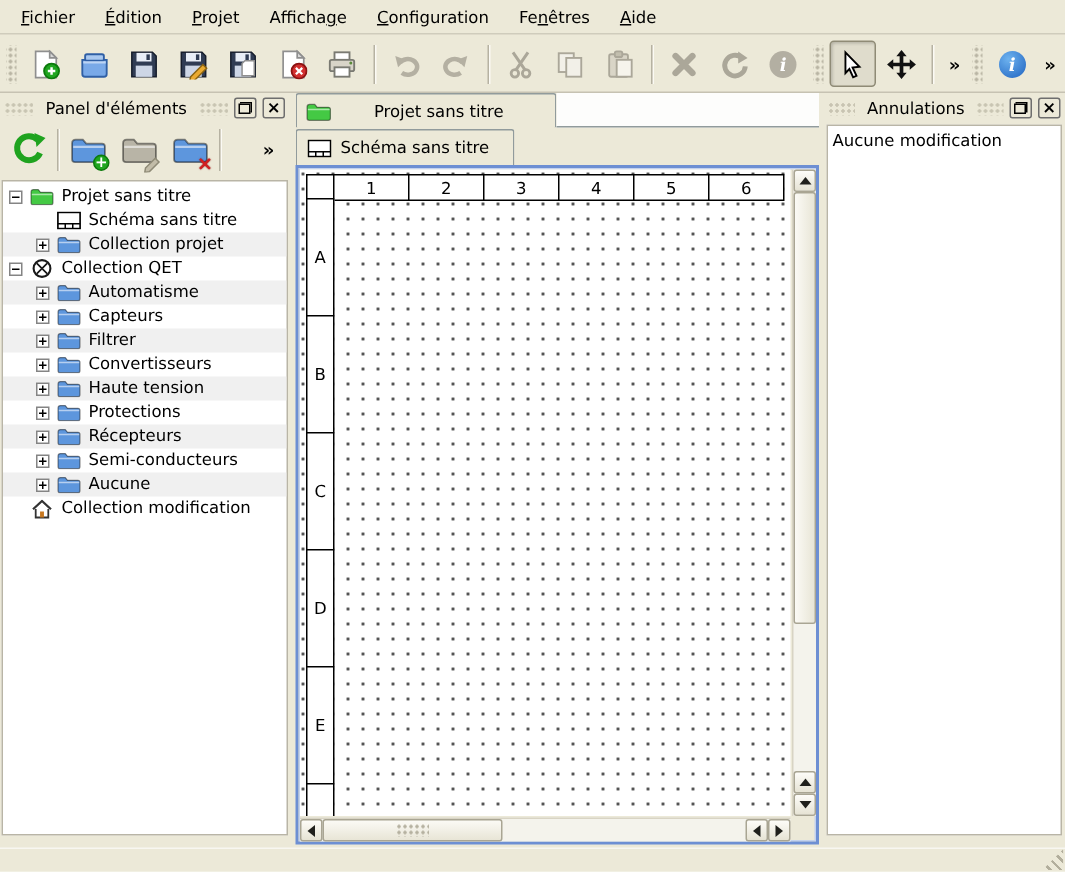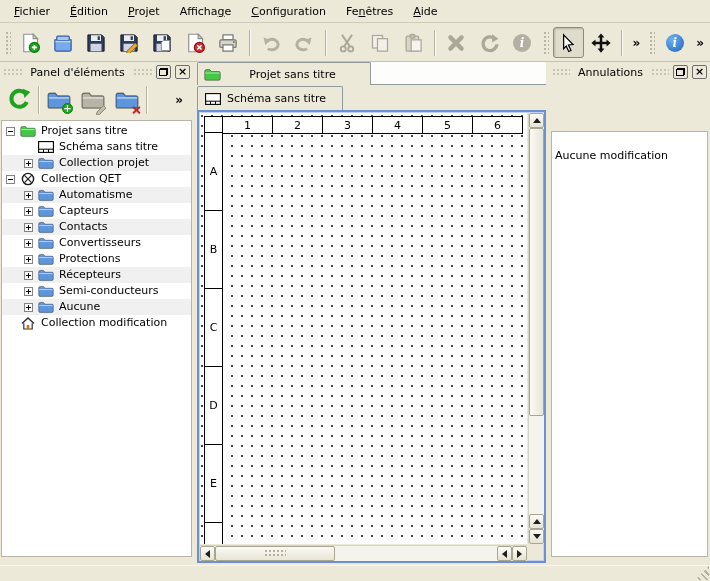--- a/index.html
+++ b/index.html
@@ -35,21 +35,21 @@
               font-weight:bold; font-style:italic; font-size:12px; }
   .i-gray { background:#b3afa2; }
   .i-blue { background:radial-gradient(circle at 35% 30%, #6db2ef, #1f63c0); }
 
   
   .main { position:absolute; top:62px; bottom:16px; left:0; right:0; display:flex; }
 
   
   .dock { display:flex; flex-direction:column; }
   .dock-left  { width:193px; }
-  .dock-right { width:161px;gap:48px; }
+  .dock-right { width:161px; }
   .dock-title { height:20px; display:flex; align-items:center; gap:4px; padding:0 3px;text-align:right; }
   .dock-title .dots { flex:1; height:9px;
       background-image:radial-gradient(circle, #c8c4b2 1px, transparent 1.3px);
       background-size:4px 4px; }
   .dock-title .ttl { padding:0 4px; white-space:nowrap; }
   .tbbtn { width:15px; height:14px; border:1px solid #6e6e6e; border-radius:2px;
            background:#ece9d8; display:flex; align-items:center; justify-content:center; }
   .glyph-restore { position:relative; width:9px; height:8px; }
   .glyph-restore::before { content:""; position:absolute; right:0; top:0; width:6px; height:5px;
                            border:1px solid #000; background:#ece9d8; }
@@ -141,21 +141,21 @@
            background-size:4px 4px; }
   .spacer { flex:1; }
   .arr { width:0; height:0; }
   .arr-up    { border-left:4px solid transparent; border-right:4px solid transparent; border-bottom:5px solid #20201c; }
   .arr-down  { border-left:4px solid transparent; border-right:4px solid transparent; border-top:5px solid #20201c; }
   .arr-left  { border-top:4px solid transparent; border-bottom:4px solid transparent; border-right:5px solid #20201c; }
   .arr-right { border-top:4px solid transparent; border-bottom:4px solid transparent; border-left:5px solid #20201c; }
 
   
   .undo-list { flex:1; margin:1px 2px 8px 2px; background:#fff; border:1px solid #b9b5a6;
-               padding:16px 3px; }
+               padding:2px 3px; }
   .undo-item { height:16px; line-height:16px; }
 
   
   .statusbar { position:absolute; left:0; right:0; bottom:0; height:16px; background:#ece9d8;
                border-top:1px solid #f8f7f1; }
   .sizegrip { position:absolute; right:1px; bottom:1px; width:14px; height:14px;
               background:repeating-linear-gradient(45deg, transparent 0 3px, #b2ae9c 3px 4.8px);
               clip-path:polygon(100% 0, 100% 100%, 0 100%); }
 
   svg { display:block; }
@@ -473,30 +473,39 @@
             </span>
           <span class="tlabel">Capteurs</span>
         </div>
         <div class="trow ind1 alt">
           <span class="exp plus"></span>
           <span class="ticon" style="color:#5d96dd">
               <svg width="16" height="12" viewBox="0 0 16 12">
                 <use href="#sym-folder"></use>
               </svg>
             </span>
-          <span class="tlabel">Contacts</span>
+          <span class="tlabel">Filtrer</span>
         </div>
         <div class="trow ind1">
           <span class="exp plus"></span>
           <span class="ticon" style="color:#5d96dd">
               <svg width="16" height="12" viewBox="0 0 16 12">
                 <use href="#sym-folder"></use>
               </svg>
             </span>
           <span class="tlabel">Convertisseurs</span>
+        </div>
+        <div class="trow ind1 alt">
+          <span class="exp plus"></span>
+          <span class="ticon" style="color:#5d96dd">
+              <svg width="16" height="12" viewBox="0 0 16 12">
+                <use href="#sym-folder"></use>
+              </svg>
+            </span>
+          <span class="tlabel">Haute tension</span>
         </div>
         <div class="trow ind1">
           <span class="exp plus"></span>
           <span class="ticon" style="color:#5d96dd">
               <svg width="16" height="12" viewBox="0 0 16 12">
                 <use href="#sym-folder"></use>
               </svg>
             </span>
           <span class="tlabel">Protections</span>
         </div>

